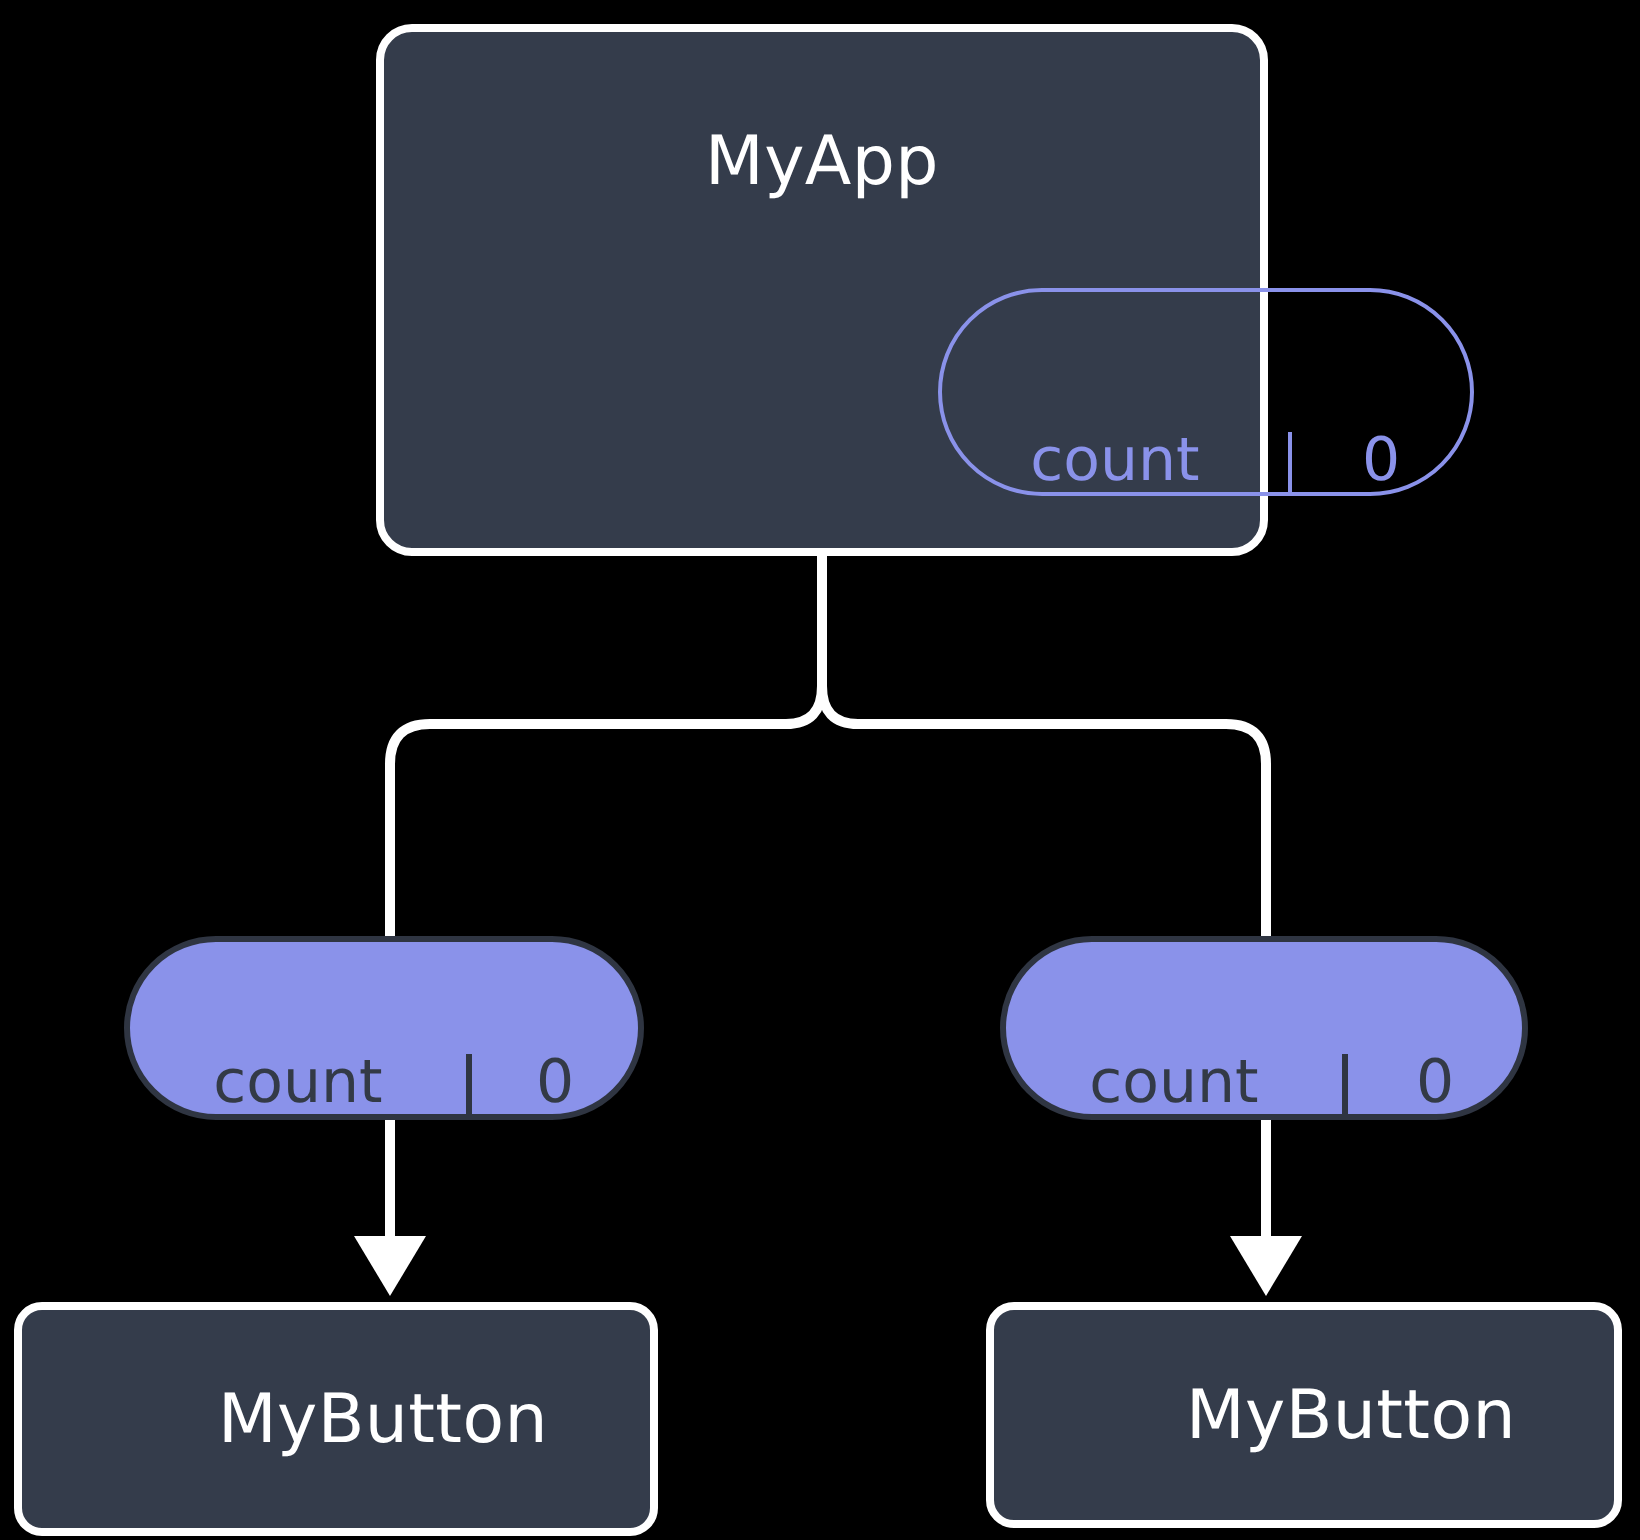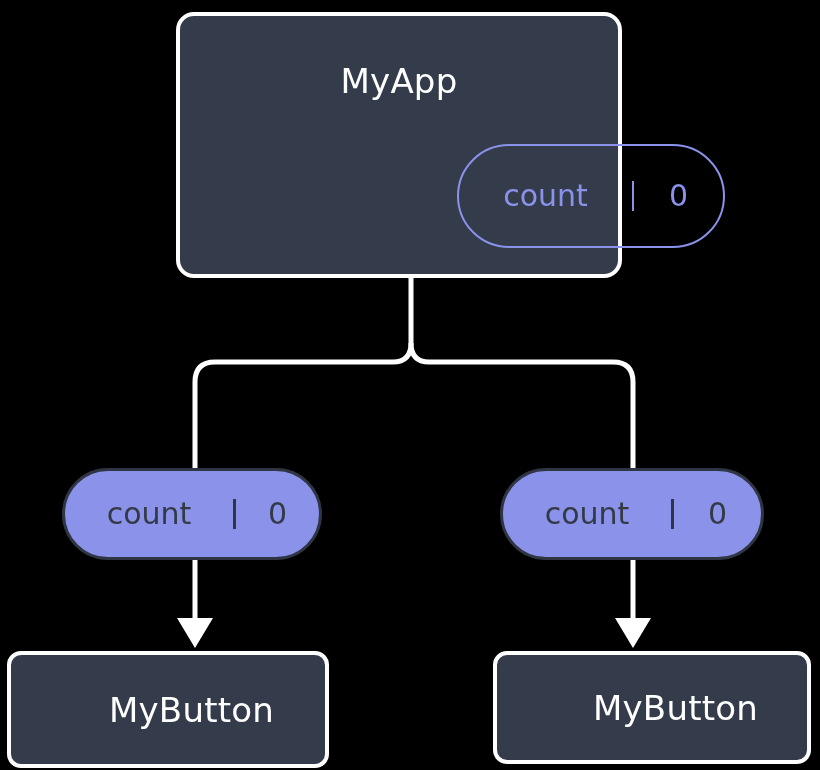--- a/index.html
+++ b/index.html
@@ -41,21 +41,21 @@
   }
   .comp-title {
     color: #ffffff;
     font-size: 34px;
     letter-spacing: 0.2px;
     line-height: 1;
     white-space: nowrap;
   }
 
   #node-myapp {
-    left: 176px;
+    left: 188px;
     top: 12px;
     width: 446px;
     height: 266px;
     border-radius: 18px;
     padding-top: 48px;
   }
   .btn-box {
     justify-content: center;
     border-radius: 14px;
     padding-left: 47px;
@@ -71,21 +71,21 @@
     top: 651px;
     width: 318px;
     height: 113px;
   }
 
   
   .pill {
     position: absolute;
     box-sizing: border-box;
     display: flex;
-    align-items: center;
+    align-items: flex-end;
     border-radius: 999px;
     overflow: hidden;
   }
   .pill-key, .pill-val {
     display: flex;
     align-items: center;
     justify-content: center;
     font-size: 30px;
     line-height: 1;
     white-space: nowrap;

